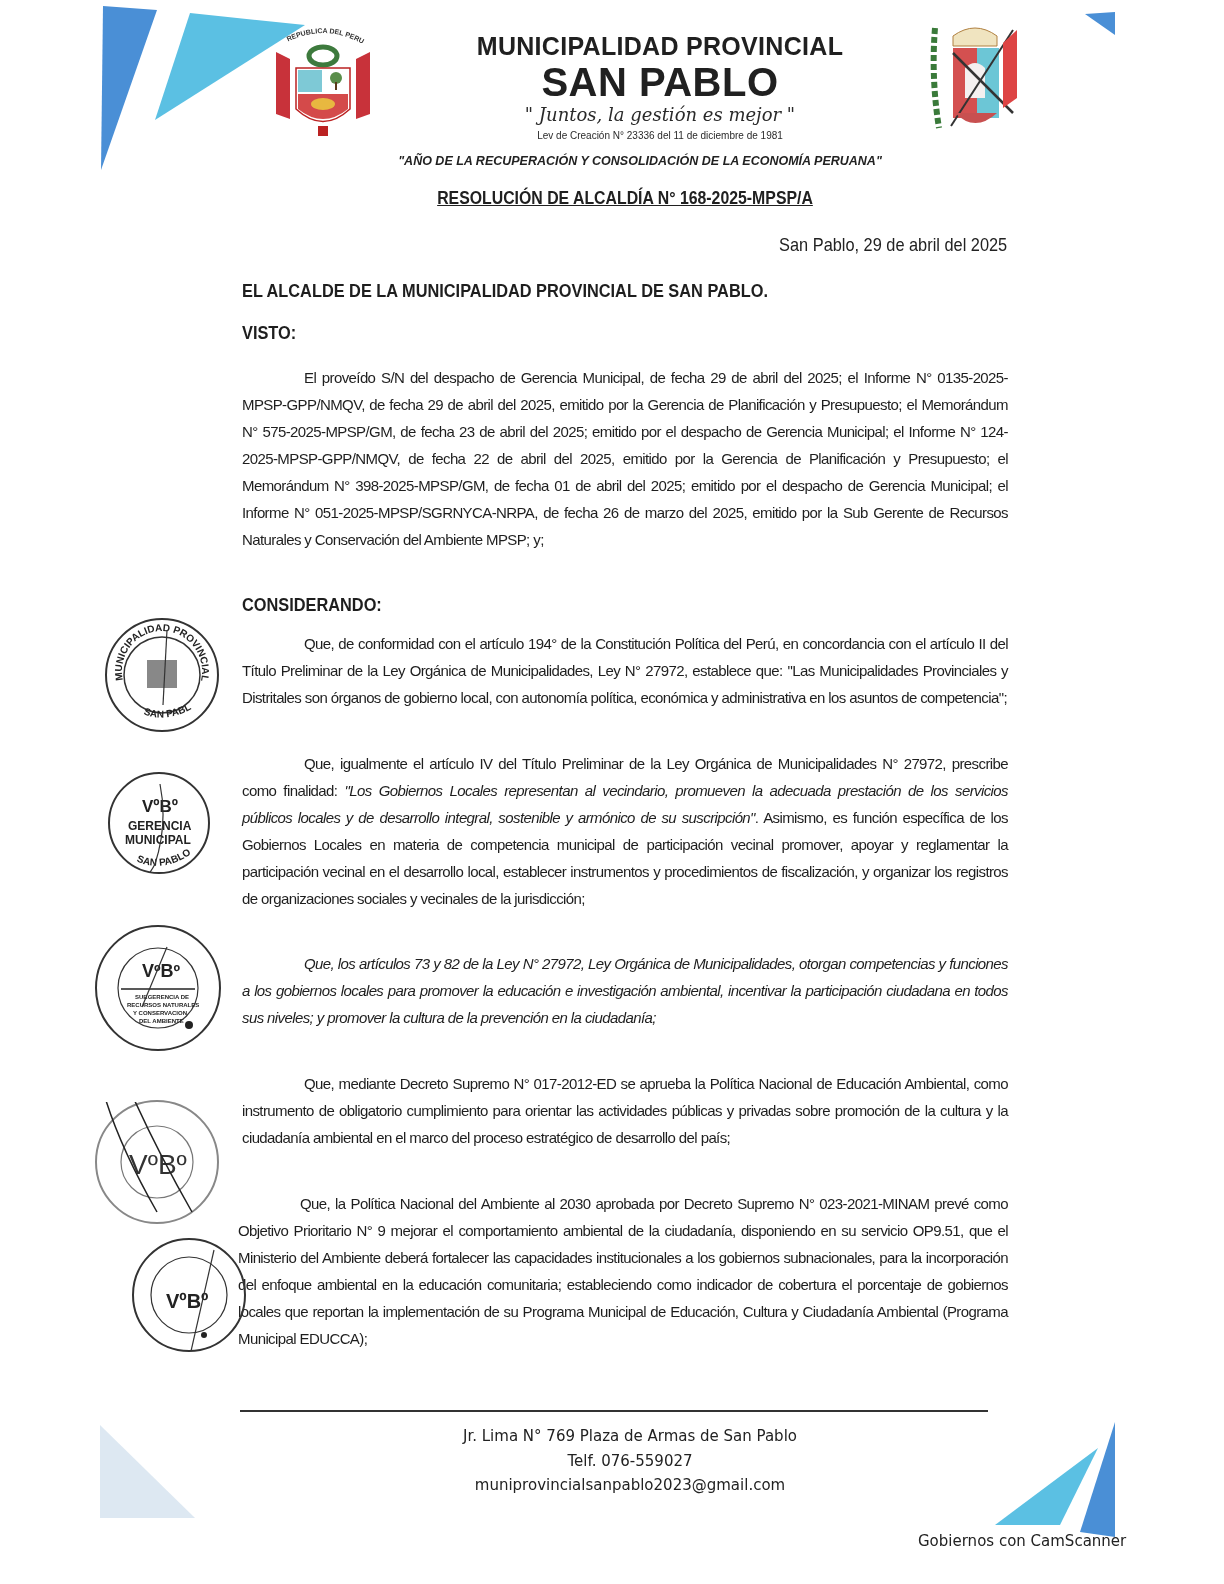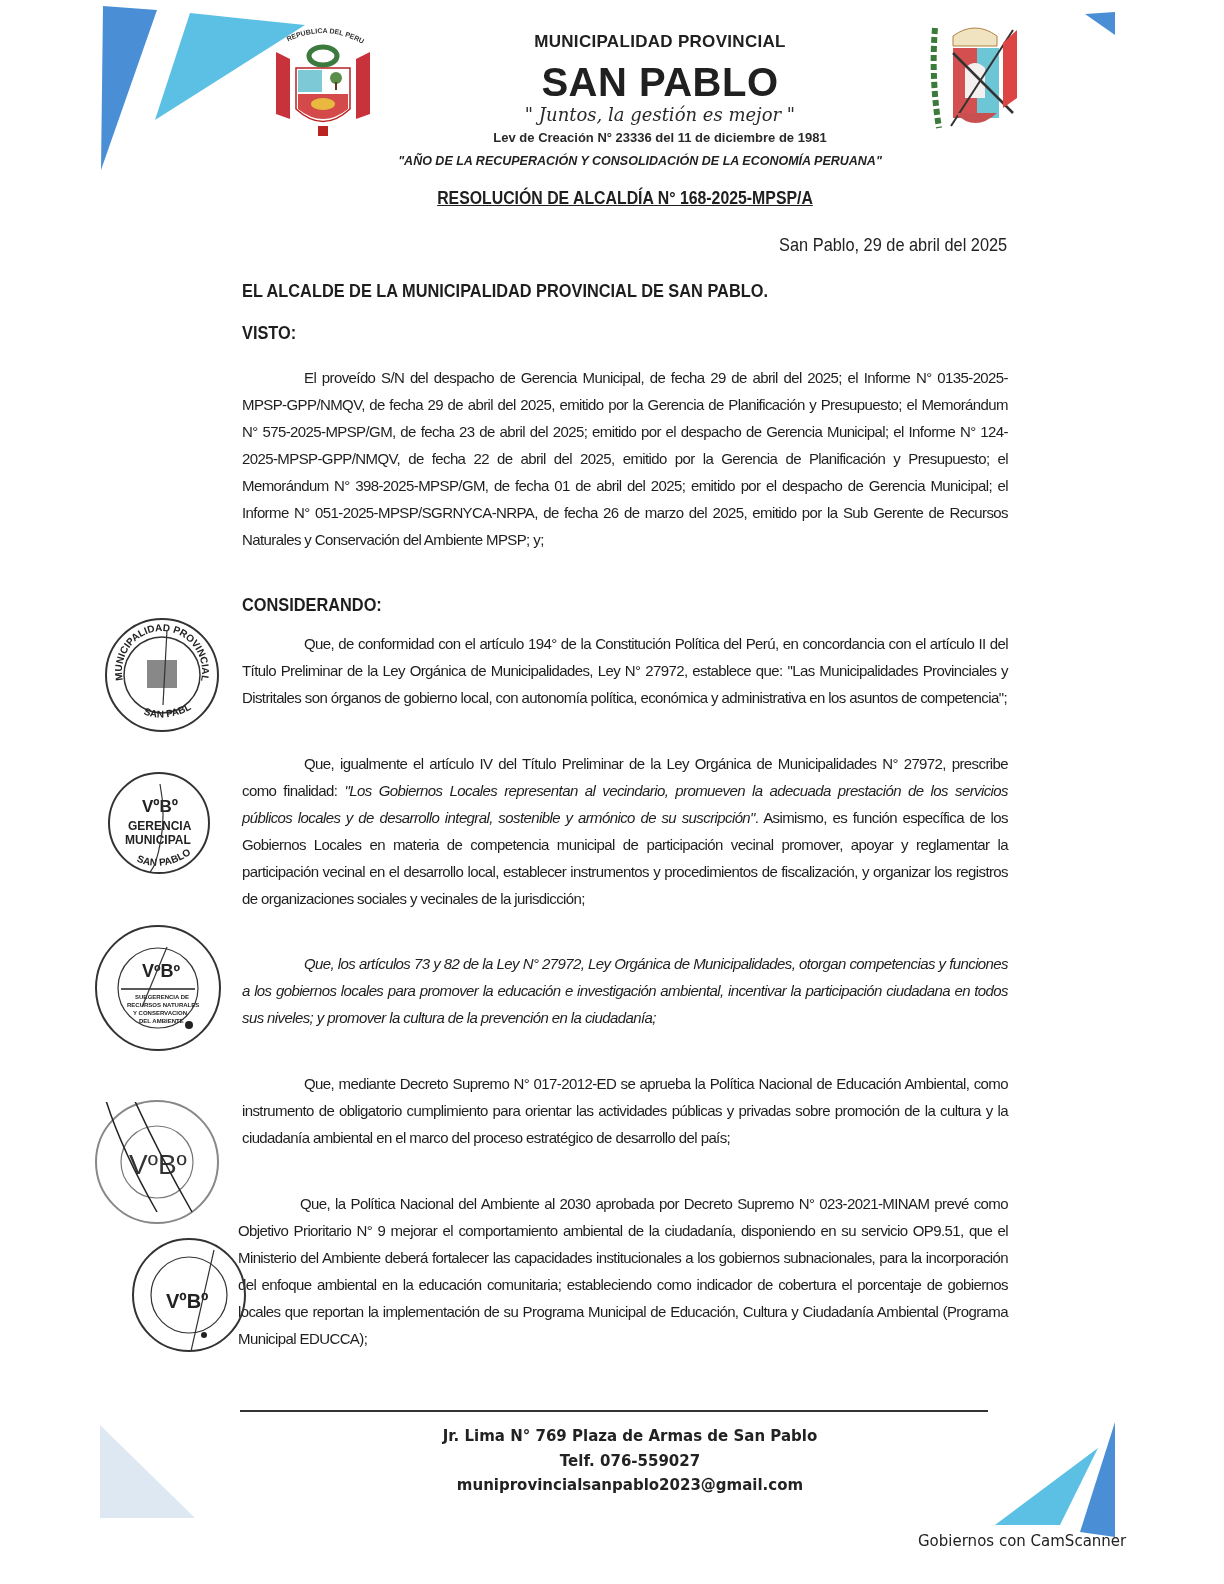--- a/index.html
+++ b/index.html
@@ -1,31 +1,31 @@
 <!DOCTYPE html>
 <html><head>
 <meta charset="utf-8">
 <style>
   html, body { margin: 0; padding: 0; background: #ffffff; }
   body { width: 1224px; height: 1584px; position: relative; overflow: hidden; font-family: "Liberation Sans", sans-serif; color: #1a1a1a; }
   .abs { position: absolute; }
   .tri { position: absolute; }
-  .header-title1 { left: 420px; top: 32px; width: 480px; text-align: center; font-size: 17px; font-weight: bold; color: #202020; letter-spacing: 0.3px; }
+  .header-title1 { left: 420px; top: 32px; width: 480px; text-align: center; font-size: 25px; font-weight: bold; color: #202020; letter-spacing: 0.3px; }
   .header-title2 { left: 420px; top: 60px; width: 480px; text-align: center; font-size: 40px; font-weight: bold; color: #202020; letter-spacing: 0.5px; }
   .motto { left: 420px; top: 104px; width: 480px; text-align: center; font-family: "DejaVu Serif", serif; font-style: italic; font-size: 18px; color: #2a2a2a; }
-  .law { left: 420px; top: 130px; width: 480px; text-align: center; font-size: 13px; color: #2a2a2a; font-weight: bold; }
+  .law { left: 420px; top: 130px; width: 480px; text-align: center; font-size: 10px; color: #2a2a2a; }
   .year-motto { left: 360px; top: 154px; width: 560px; text-align: center; font-size: 12.5px; font-weight: bold; font-style: italic; color: #222; }
   .res-title { left: 400px; top: 188px; width: 450px; text-align: center; font-size: 18px; font-weight: bold; text-decoration: underline; color: #202020; transform: scaleX(0.88); }
   .date { right: 217px; top: 234px; font-size: 19px; color: #222; transform: scaleX(0.86); transform-origin: right center; }
   .body-wrap { left: 242px; width: 766px; }
   .heading { font-size: 19px; font-weight: bold; color: #1e1e1e; transform: scaleX(0.86); transform-origin: left center; white-space: nowrap; }
   .para { font-size: 15px; line-height: 27px; text-align: justify; text-indent: 62px; color: #1e1e1e; letter-spacing: -0.6px; }
   .para em { font-style: italic; }
   .footer-line { left: 240px; top: 1410px; width: 748px; height: 2px; background: #333; }
-  .footer { left: 380px; top: 1424px; width: 500px; text-align: center; font-size: 15px; font-weight: bold; line-height: 24.5px; color: #222; font-family: "DejaVu Sans", sans-serif; }
+  .footer { left: 380px; top: 1424px; width: 500px; text-align: center; font-size: 15px; font-weight: normal; line-height: 24.5px; color: #222; font-family: "DejaVu Sans", sans-serif; }
   .camscanner { left: 918px; top: 1532px; font-size: 15px; color: #222; font-family: "DejaVu Sans", sans-serif; }
   .stamp { position: absolute; border-radius: 50%; border: 2px solid #333; }
   .stamp svg { position: absolute; left: 0; top: 0; }
 </style>
 </head>
 <body>
 
 <svg class="tri" style="left:95px;top:0;" width="120" height="175" viewBox="0 0 120 175">
   <polygon points="8,6 62,10 6,170" fill="#4a8fd6"></polygon>
 </svg>

